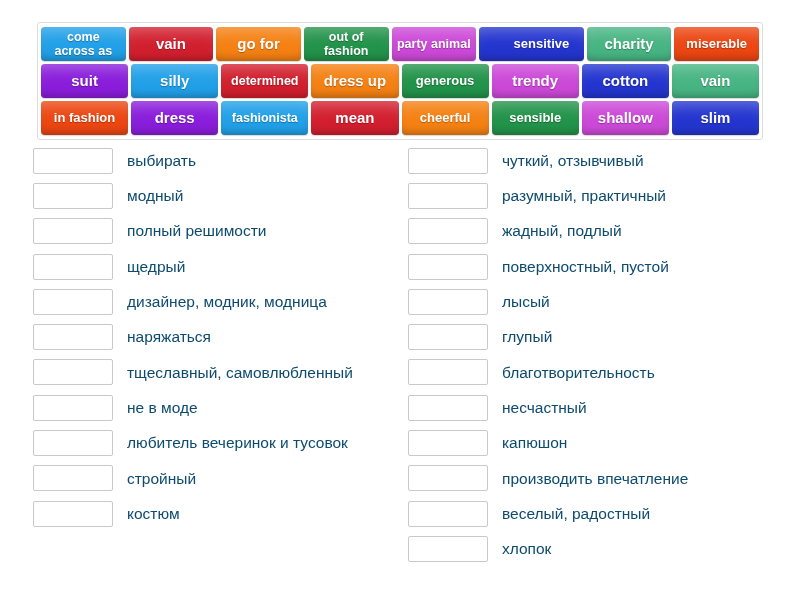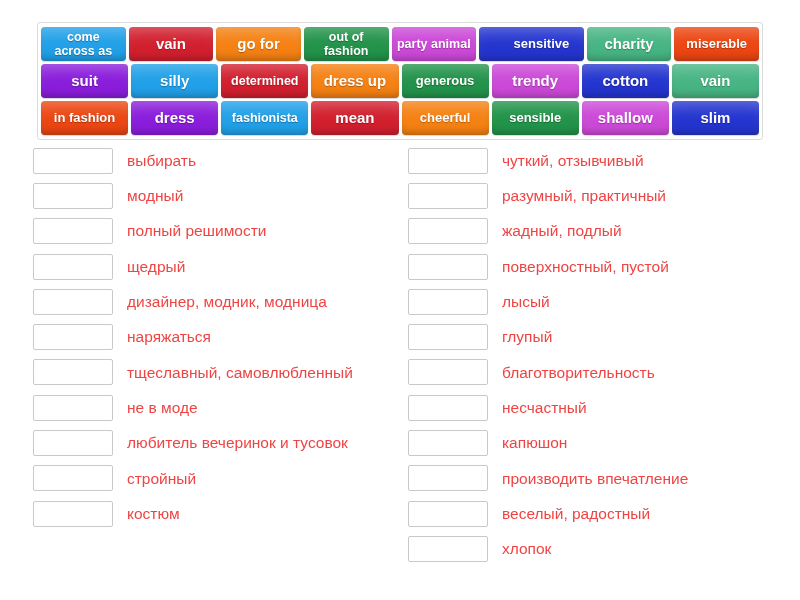--- a/index.html
+++ b/index.html
@@ -82,21 +82,21 @@
     height: 26px;
     background: #ffffff;
     border: 1px solid #c9c9c9;
     border-radius: 2px;
     flex: 0 0 auto;
     cursor: pointer;
   }
   .answer-label {
     margin-left: 14px;
     font-size: 15.5px;
-    color: #ef4444;
+    color: #0c4a6e;
     white-space: nowrap;
     line-height: 1;
   }
 </style>
 </head>
 <body>
 
 <div id="word-bank">
     <div class="tile-row">
       <div class="tile two-line" style="background: rgb(33, 160, 232);">come

